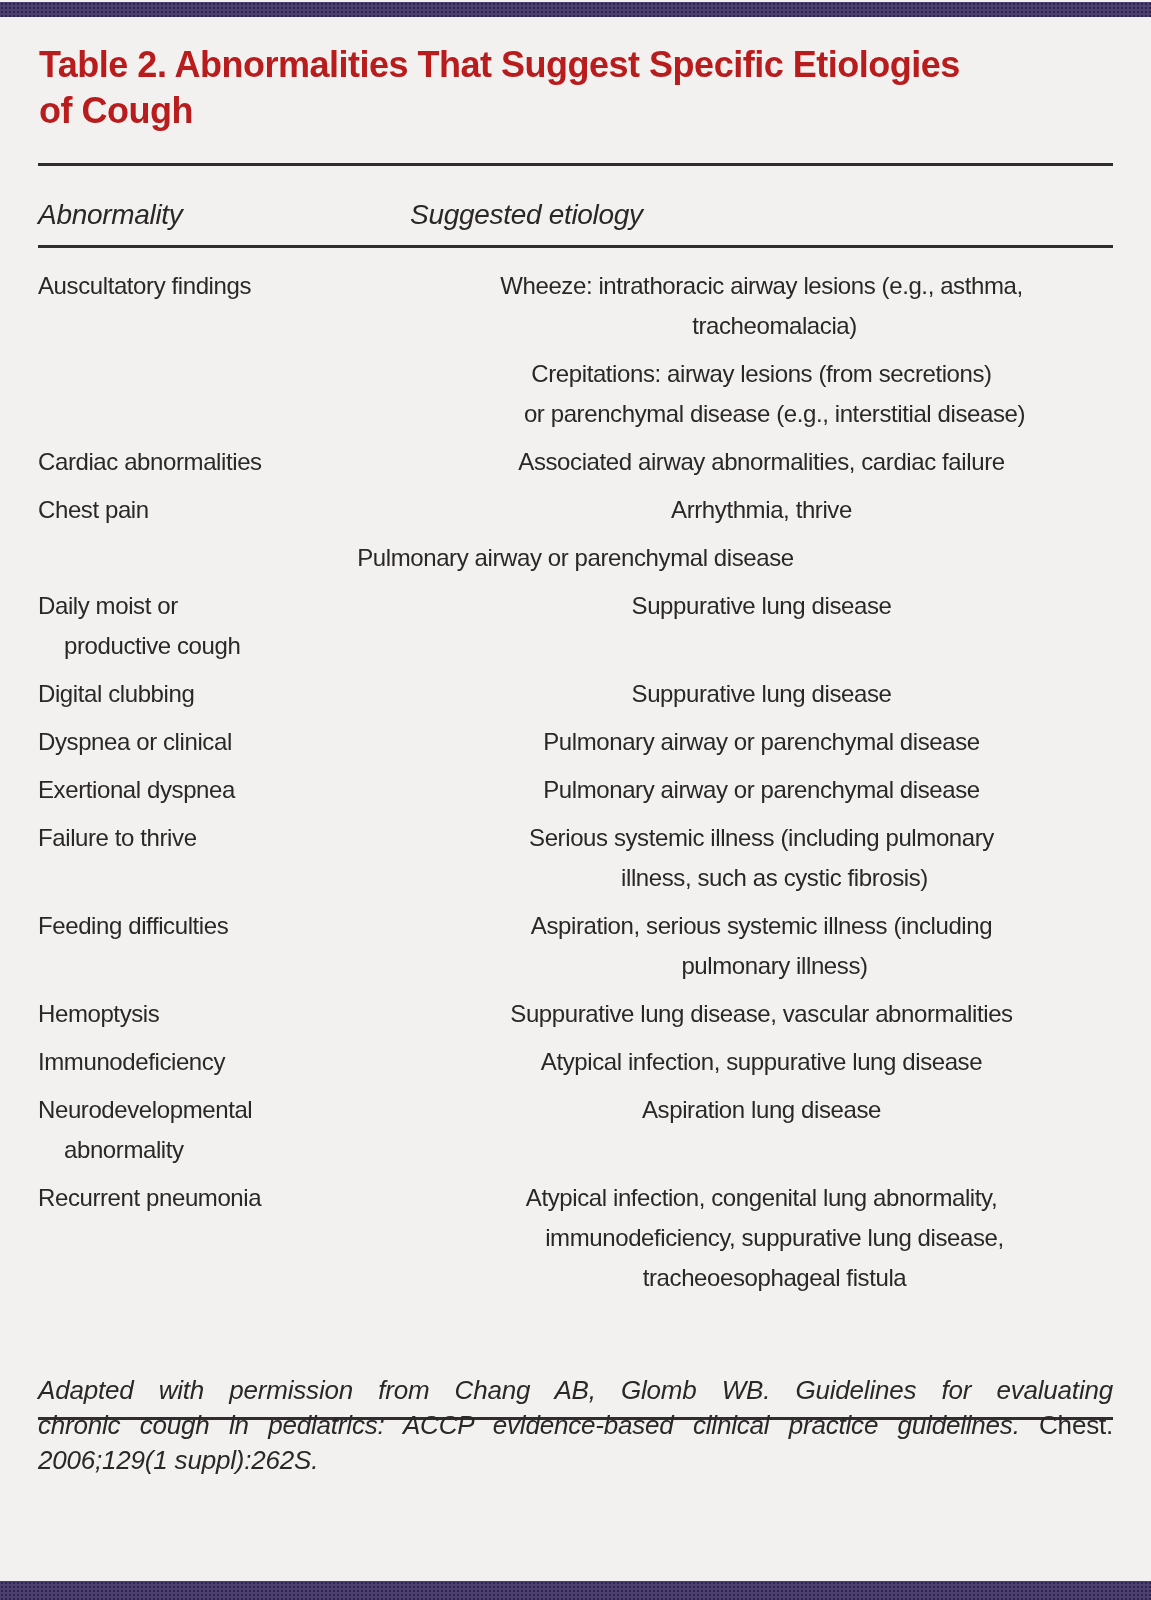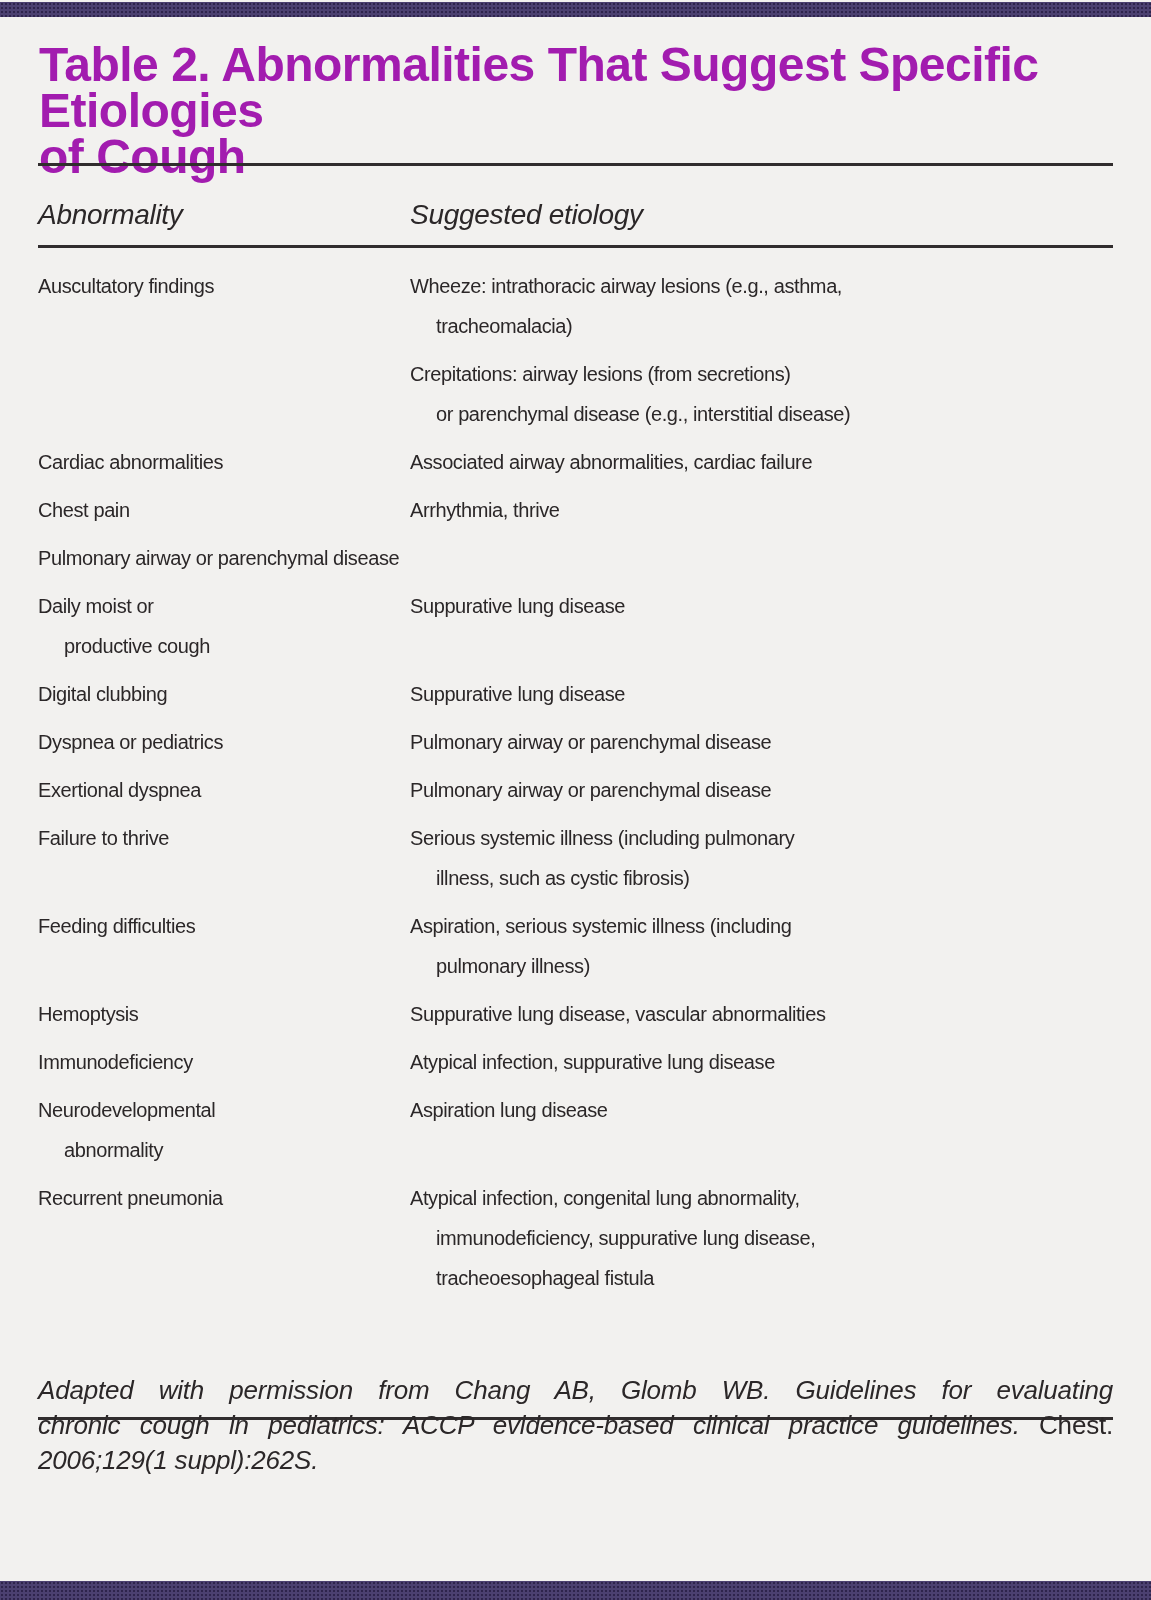--- a/index.html
+++ b/index.html
@@ -21,25 +21,25 @@
     background-size: 4px 4px;
   }
   .bar.top { top: 2px; height: 15px; }
   .bar.bottom { top: 1581px; height: 19px; }
   .title {
     position: absolute;
     left: 39px;
     top: 42px;
     width: 1113px;
     margin: 0;
-    font-size: 48px;
+    font-size: 36px;
     line-height: 46px;
     font-weight: bold;
     letter-spacing: -0.5px;
-    color: #a21caf;
+    color: #b91c1c;
     white-space: pre-line;
   }
   .rule {
     position: absolute;
     left: 38px;
     width: 1075px;
     height: 3px;
     background: #312d2e;
   }
   .rule-1 { top: 163px; }
@@ -56,40 +56,41 @@
     line-height: 40px;
     letter-spacing: -0.3px;
   }
   .h-left { flex: 0 0 372px; width: 372px; }
   .h-right { flex: 1; }
   .tbody {
     position: absolute;
     left: 38px;
     top: 266px;
     width: 1075px;
-    font-size: 20px;
+    font-size: 24px;
     line-height: 40px;
     letter-spacing: -0.4px;
   }
   .trow { display: flex; margin-top: 8px; }
   .trow:first-child { margin-top: 0; }
   .cell-left {
     flex: 0 0 372px;
     width: 372px;
     box-sizing: border-box;
     padding-left: 26px;
     text-indent: -26px;
     white-space: pre-line;
   }
   .cell-right { flex: 1; min-width: 0; }
   .etiology {
     margin-top: 8px;
     padding-left: 26px;
     text-indent: -26px;
     white-space: pre-line;
+    text-align: center;
   }
   .etiology:first-child { margin-top: 0; }
   .footnote {
     position: absolute;
     left: 38px;
     top: 1373px;
     width: 1075px;
     font-size: 26px;
     line-height: 35px;
     letter-spacing: -0.2px;
@@ -150,21 +151,21 @@
           <div class="etiology">Suppurative lung disease</div>
         </div>
       </div>
       <div class="trow">
         <div class="cell-left">Digital clubbing</div>
         <div class="cell-right">
           <div class="etiology">Suppurative lung disease</div>
         </div>
       </div>
       <div class="trow">
-        <div class="cell-left">Dyspnea or pediatrics</div>
+        <div class="cell-left">Dyspnea or clinical</div>
         <div class="cell-right">
           <div class="etiology">Pulmonary airway or parenchymal disease</div>
         </div>
       </div>
       <div class="trow">
         <div class="cell-left">Exertional dyspnea</div>
         <div class="cell-right">
           <div class="etiology">Pulmonary airway or parenchymal disease</div>
         </div>
       </div>

